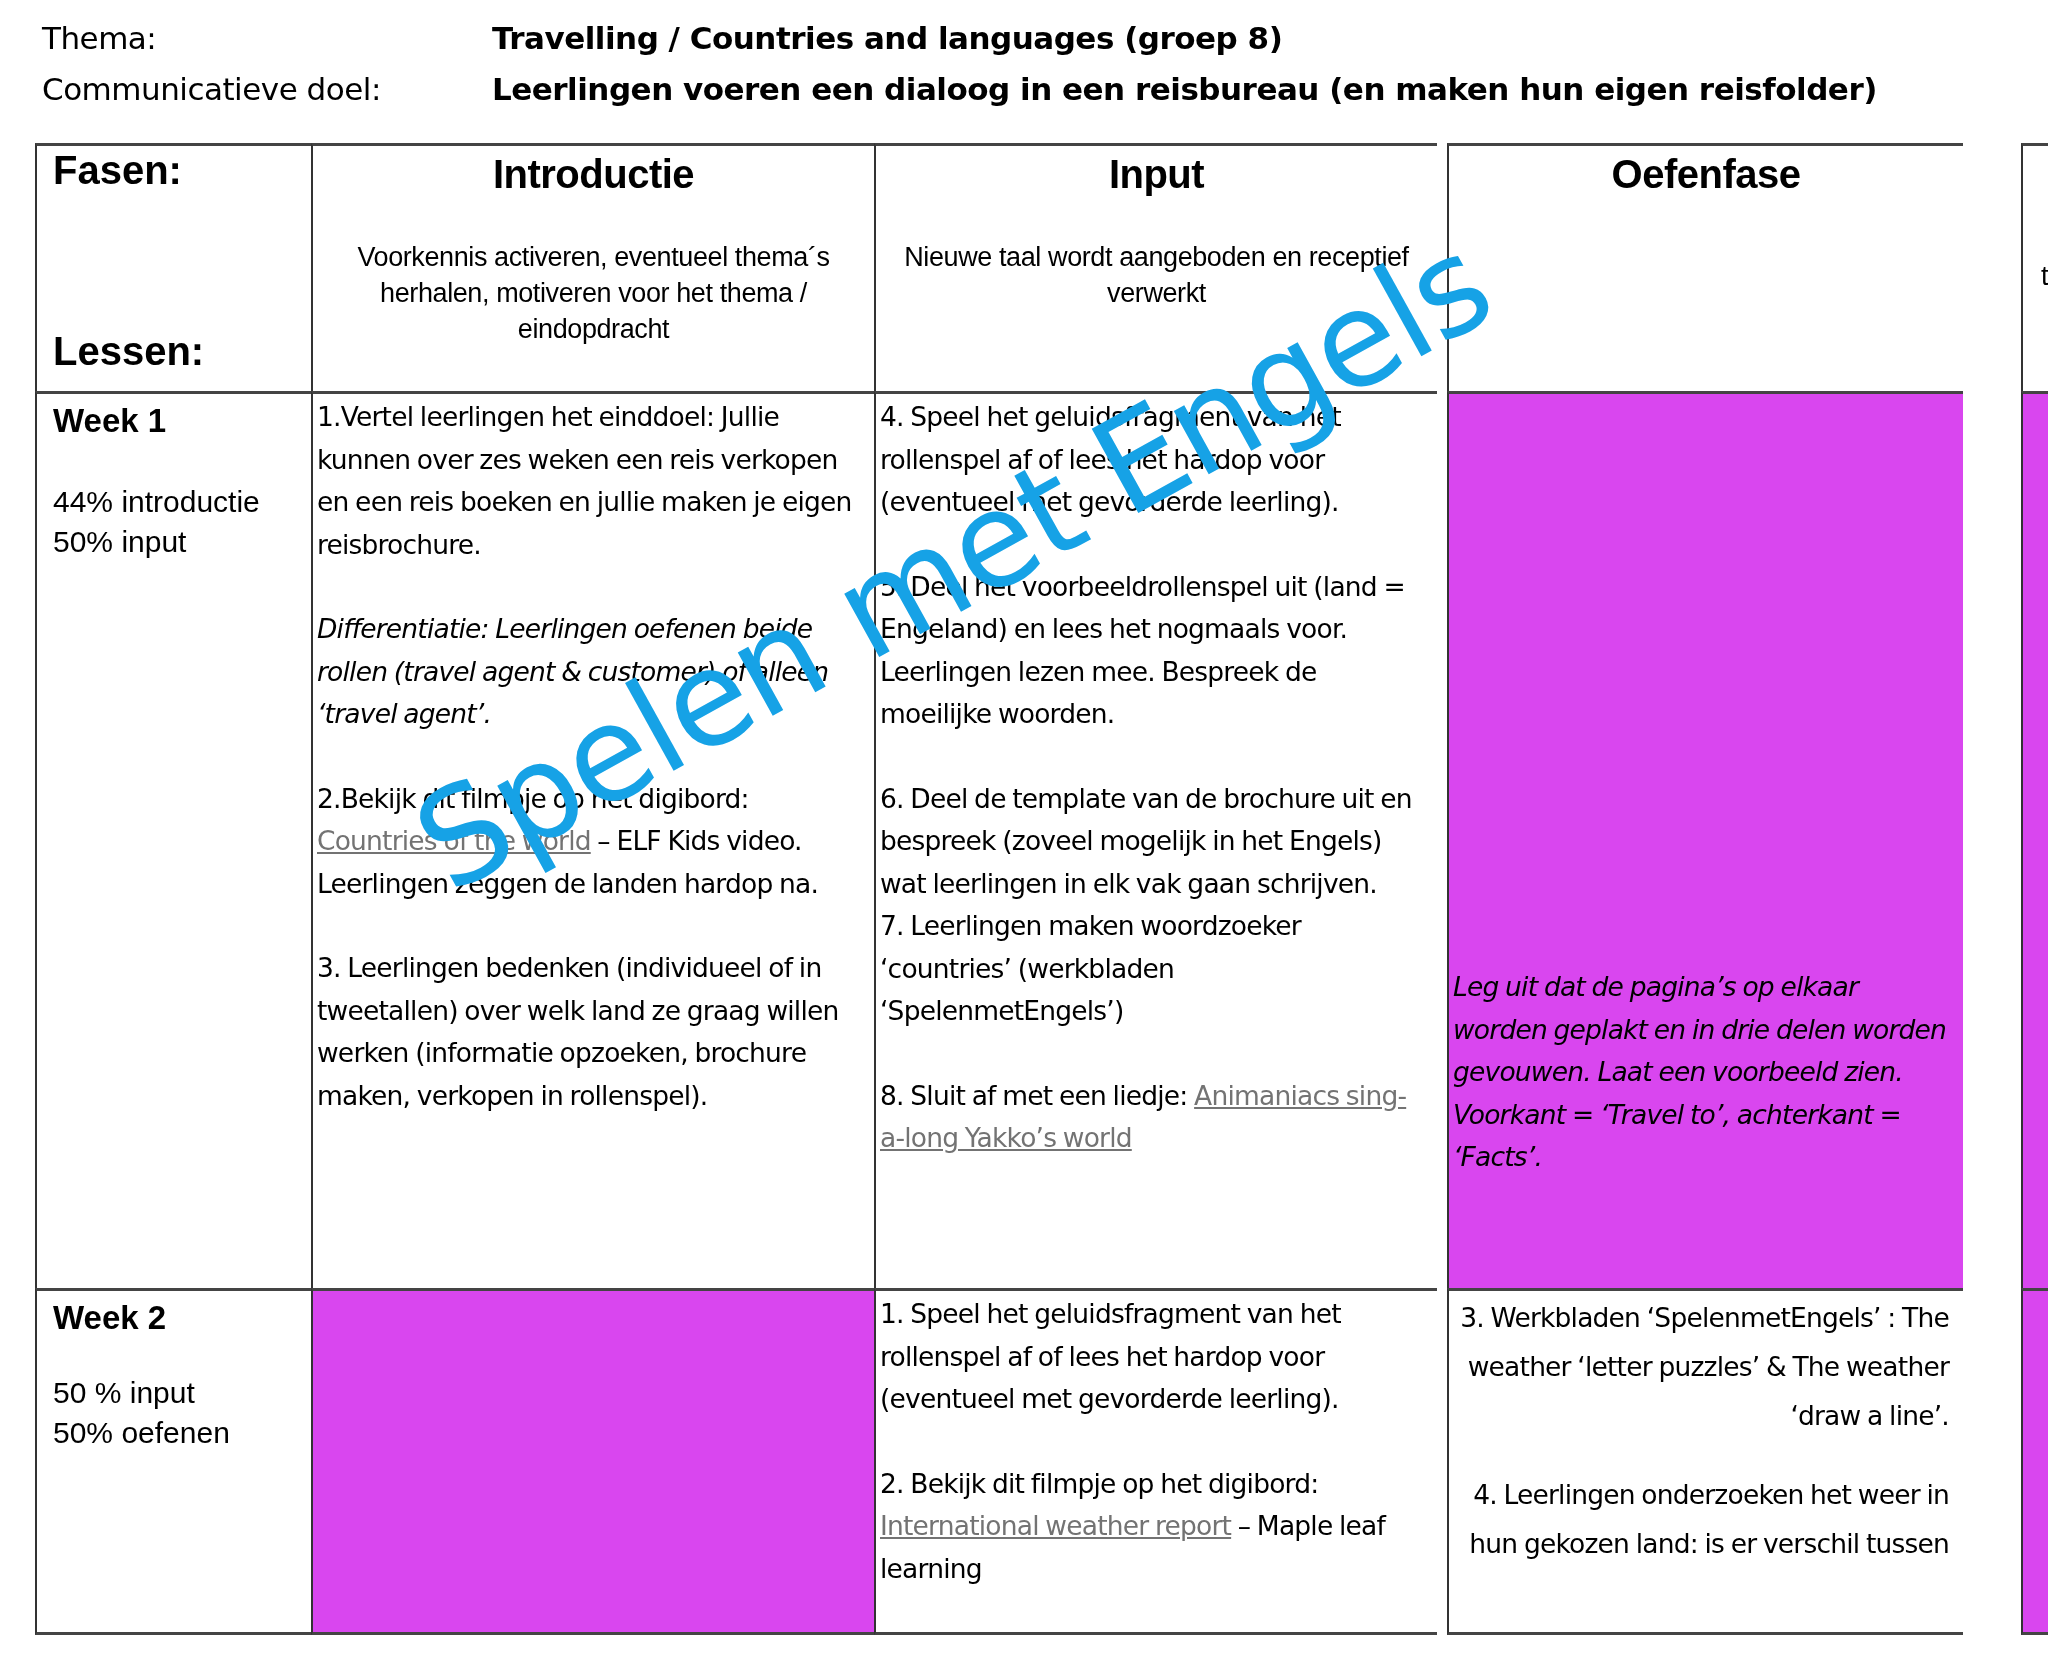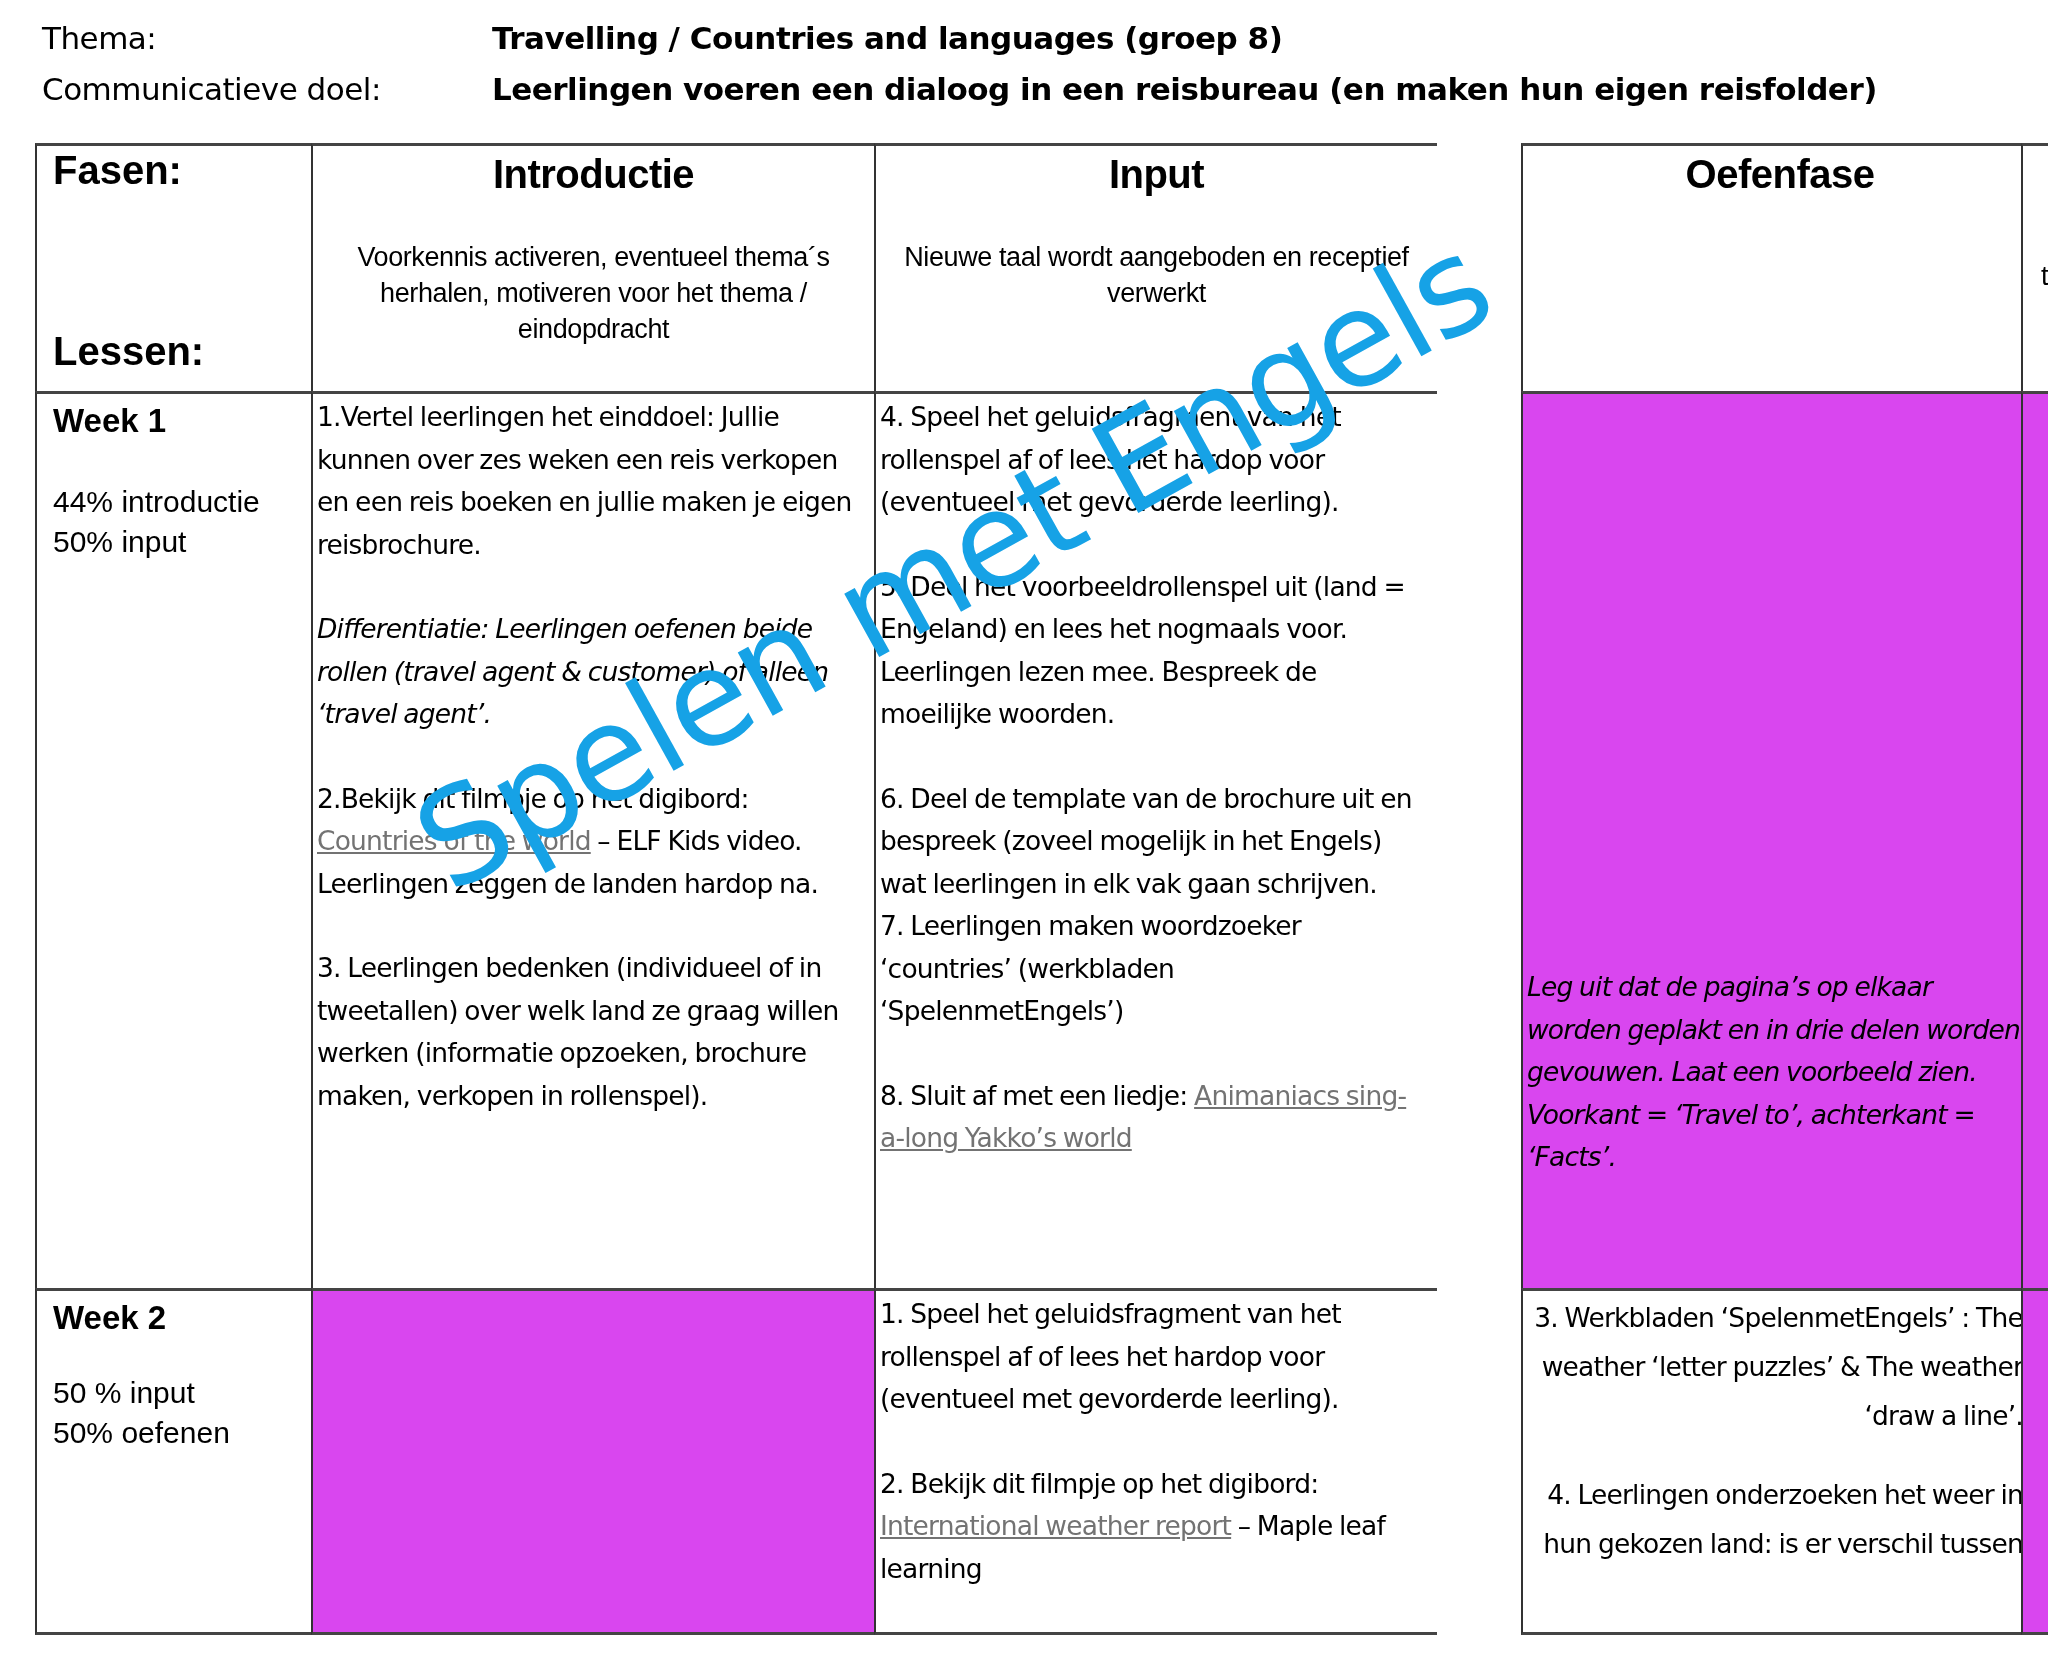--- a/index.html
+++ b/index.html
@@ -50,21 +50,21 @@
     border-top: 3px solid #444;
     background: #fff;
   }
   .cell.gray { background: #d946ef; }
   .cell.bottom { border-bottom: 3px solid #444; }
 
   
   .c0 { left: 16px; width: 292px; }
   .c1 { left: 292px; width: 563px; }
   .c2 { left: 855px; width: 563px; }
-  .c3 { left: 1502px; width: 516px; }
+  .c3 { left: 1428px; width: 516px; }
   .c4 { left: 2002px; width: 80px; }
   
   .r0 { top: 0; height: 248px; }
   .r1 { top: 248px; height: 897px; }
   .r2 { top: 1145px; height: 347px; }
 
   .phase-title {
     font-weight: bold;
     font-size: 40px;
     text-align: center;

